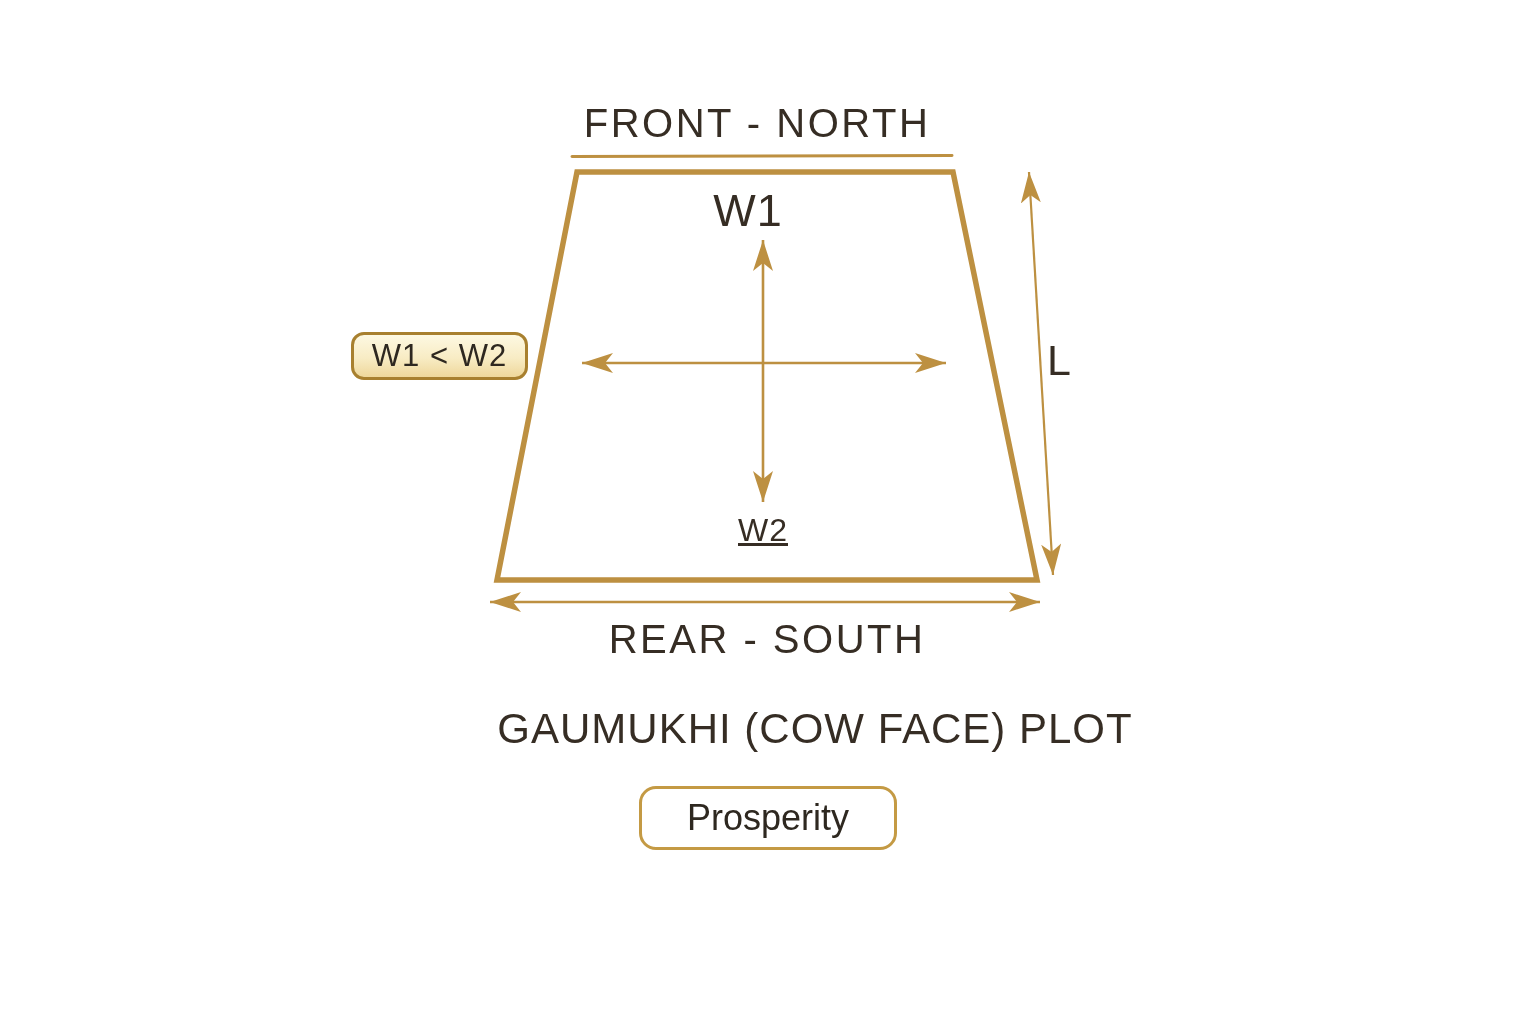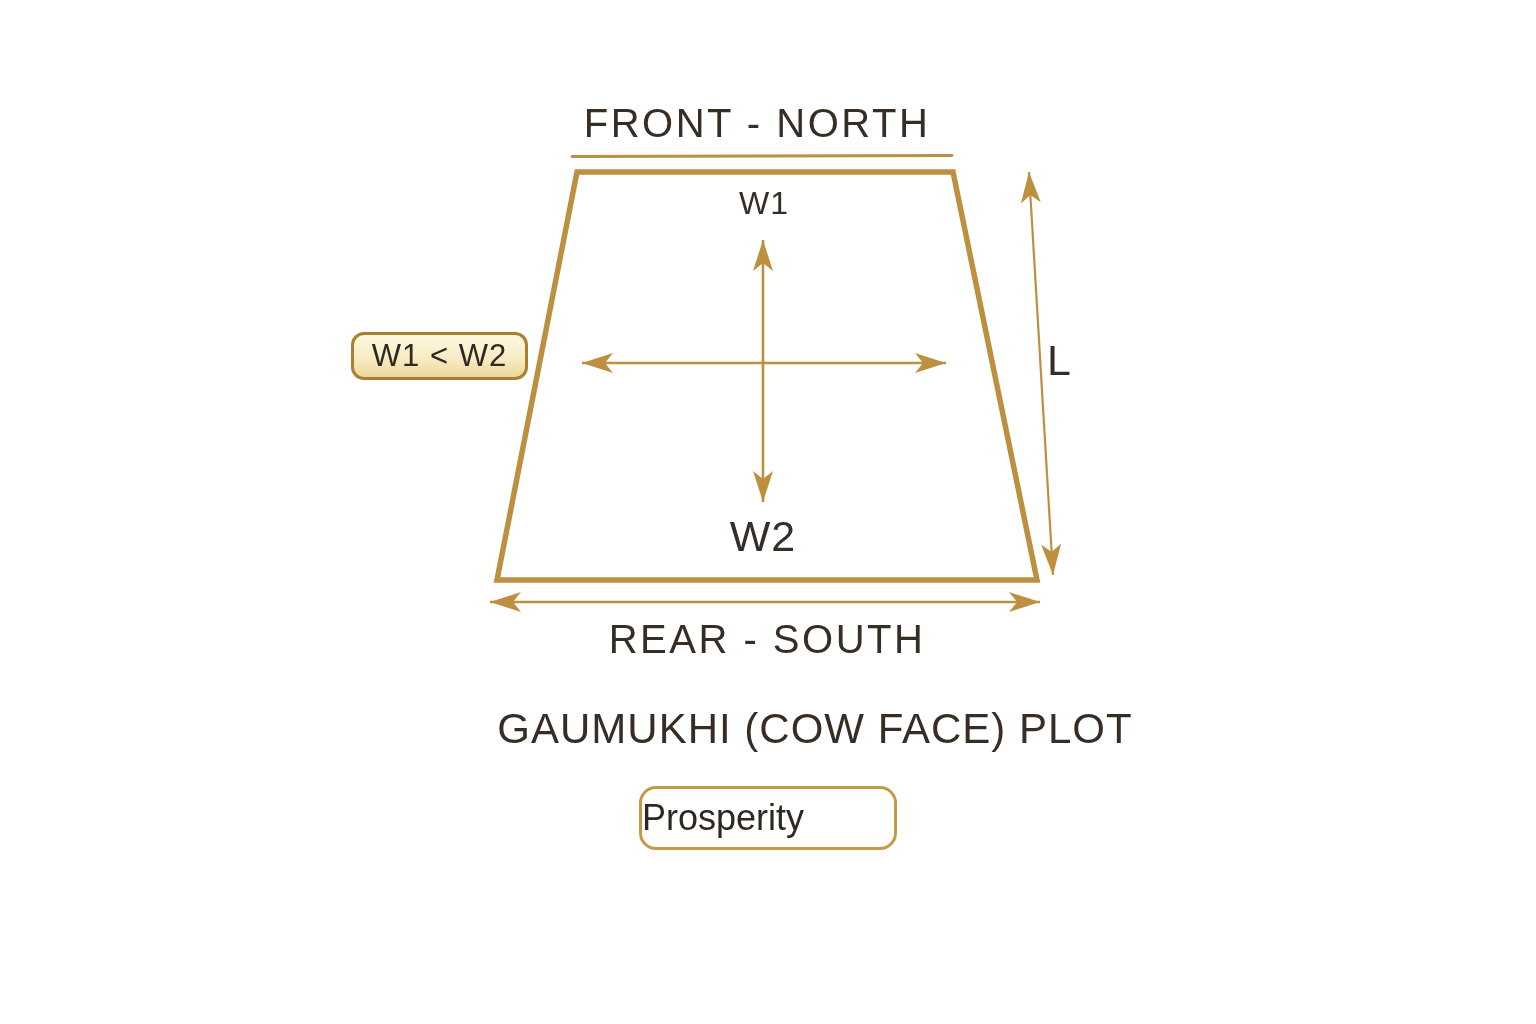--- a/index.html
+++ b/index.html
@@ -6,36 +6,36 @@
   .canvas{
     position:relative;width:1224px;height:1024px;background:#ffffff;
     overflow:hidden;font-family:"Liberation Sans",sans-serif;color:#362d24;
   }
   .diagram-svg{position:absolute;left:0;top:0;width:1536px;height:1024px;}
   .label{
     position:absolute;transform:translateX(-50%);white-space:nowrap;
     font-weight:500;color:#362d24;line-height:1.1;
   }
   .front-label{left:757px;top:101px;font-size:40px;letter-spacing:2.5px;}
-  .w1-label{left:764px;top:186px;font-size:32px;letter-spacing:1px;}
-  .w2-label{left:763px;top:513px;font-size:43px;letter-spacing:1px;}
+  .w1-label{left:748px;top:186px;font-size:45px;letter-spacing:1px;}
+  .w2-label{left:763px;top:513px;font-size:32px;letter-spacing:1px;text-decoration:underline;}
   .length-label{left:1059px;top:337px;font-size:43px;}
   .rear-label{left:767px;top:617px;font-size:40px;letter-spacing:2.5px;}
   .title-label{left:767px;top:706px;font-size:42px;letter-spacing:1px;margin-left:48px;}
   .cond-badge{
     position:absolute;left:351px;top:332px;width:177px;height:48px;
     box-sizing:border-box;border:3px solid #a8802f;border-radius:13px;
     background:linear-gradient(180deg,#fdf8e2 0%,#f8ecc4 55%,#eed79b 100%);
     display:flex;align-items:center;justify-content:center;
     font-size:31px;font-weight:400;letter-spacing:1px;color:#2e2820;
   }
   .pros-badge{
     position:absolute;left:639px;top:786px;width:258px;height:64px;
     box-sizing:border-box;border:3px solid #c49a44;border-radius:17px;
-    background:#ffffff;display:flex;align-items:center;
+    background:#ffffff;display:flex;align-items:center;justify-content:center;
     font-size:36px;font-weight:500;color:#2e2820;
   }
 </style>
 </head>
 <body>
 
 <div class="canvas">
 
   <svg class="diagram-svg" viewBox="0 0 1536 1024" xmlns="http://www.w3.org/2000/svg">
     <defs>

